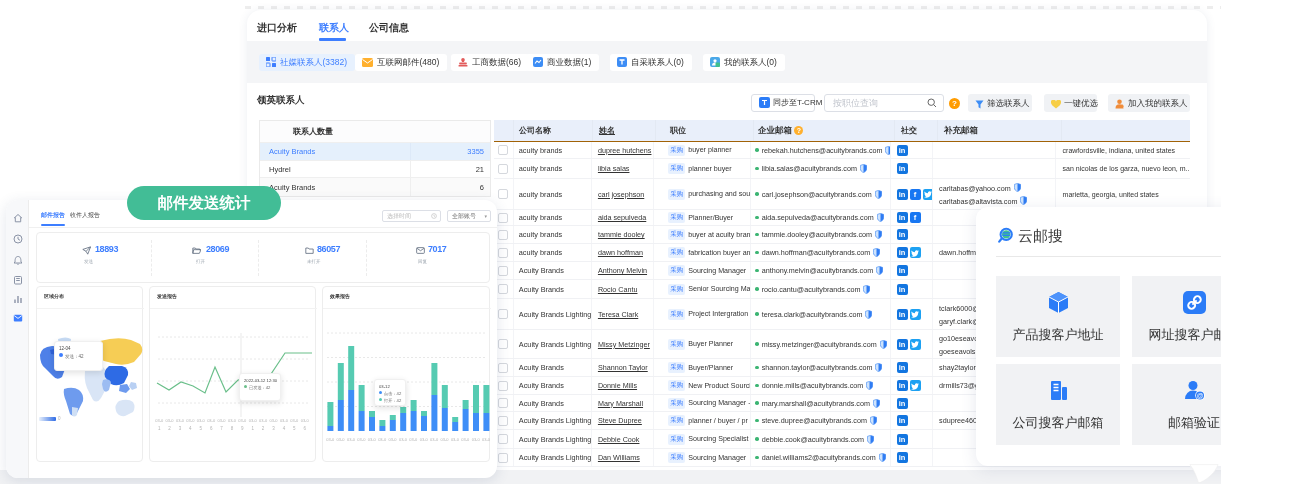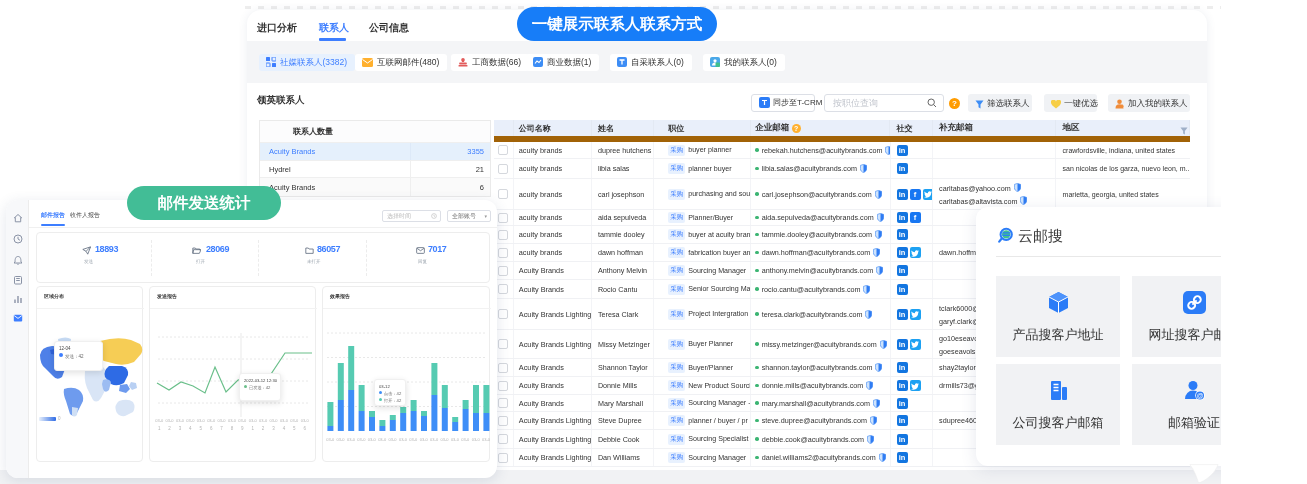--- a/index.html
+++ b/index.html
@@ -41,25 +41,25 @@
 .strow { display:flex; border-bottom:1px solid #efefef; align-items:center; }
 .stc1 { width:151px; padding-left:9px; border-right:1px solid #efefef; align-self:stretch;
   display:flex; align-items:center; }
 .stc2 { width:79px; text-align:right; padding-right:6px; }
 .sthead { height:22px; font-weight:bold; background:#fcfcfd; font-size:8px; }
 .sthead .stc1 { border-right:1px solid #e8e8e8; }
 
 
 #mtbl { left:247px; top:110px; width:696px; background:#fff; font-size:7.8px; color:#333; }
 .mrow { display:flex; border-bottom:1px solid #f0f1f4; }
-.mhead { background:#e9effa; font-weight:bold; border-bottom:6px solid #a16207; height:22px; font-size:8.5px; }
+.mhead { background:#e9effa; font-weight:bold; border-bottom:1px solid #a16207; height:22px; font-size:8.5px; }
 .mhead .mc { border-right:1px solid #e3e9f3; }
 .mc { border-right:1px solid #f3f4f7; padding-left:5px; overflow:hidden; white-space:nowrap;
   display:flex; align-items:center; }
-.c0{width:20px; padding-left:4px;} .c1{width:79px; font-size:7.3px;} .c2{width:63px; padding-left:6px; font-size:7.2px;}
+.c0{width:20px; padding-left:4px;} .c1{width:79px; font-size:7.3px;} .c2{width:63px; padding-left:6px; font-size:7.2px;text-decoration:underline;}
 .c3{width:90px; padding-left:6px; font-size:7.1px;margin-left:8px;} .c4{width:141px; padding-left:4px; font-size:7.2px;}
 .c5{width:43px; padding-left:6px;} .c6{width:124px; padding-left:6px; font-size:7.2px;}
 .c7{width:136px; border-right:none; padding-left:7px; font-size:7px;}
 .mhead .c1,.mhead .c2,.mhead .c3,.mhead .c4,.mhead .c5,.mhead .c6,.mhead .c7{font-size:8px;}
 .cb { width:10px; height:10px; border:1px solid #d5d8dd; border-radius:2px; background:#fff; }
 .badge { background:#e8f1fe; color:#3d7eff; font-size:6.5px; padding:1px 2px; border-radius:2px;
   margin-right:3px; flex:none; }
 .gdot { width:3.5px; height:3.5px; border-radius:50%; background:#3cb573; margin-right:3px; flex:none; }
 .soc { width:11px; height:11px; border-radius:2px; margin-right:2px; color:#fff; font-size:7.5px;
   font-weight:bold; text-align:center; line-height:11px; flex:none; }
@@ -183,23 +183,20 @@
 
     <div class="abs" id="mtbl">
       <div class="mrow mhead">
         <div class="mc c0"></div>
         <div class="mc c1">公司名称</div>
         <div class="mc c2">姓名</div>
         <div class="mc c3">职位</div>
         <div class="mc c4" style="font-size:8.5px;">企业邮箱&nbsp;<span style="display:inline-block;width:9px;height:9px;border-radius:50%;background:#ffb02e;color:#fff;font-size:7px;font-weight:bold;text-align:center;line-height:9px;">?</span></div>
         <div class="mc c5">社交</div>
         <div class="mc c6" style="font-size:8.5px;">补充邮箱</div>
-        <div class="mc c7" style="font-size:8.5px;">地区<svg style="position:absolute;left:686px;top:7px;" width="8" height="8" viewBox="0 0 9 9">
-              <path d="M0.5 0.5 h8 L5.5 4.5 v4 l-2 -1.2 v-2.8 z" fill="#9fb0c8"></path>
-            </svg></div>
       </div>
       <div class="mrow" style="height:17px;">
         <div class="mc c0">
             <span class="cb"></span>
           </div>
         <div class="mc c1">acuity brands</div>
         <div class="mc c2">dupree hutchens</div>
         <div class="mc c3"><span class="badge">采购</span>buyer planner</div>
         <div class="mc c4"><span class="gdot"></span>rebekah.hutchens@acuitybrands.com<svg class="cpy" width="7" height="9" viewBox="0 0 7 9">
               <path d="M3.5 0.4 L6.6 1.4 V4.6 C6.6 6.6 5.3 7.9 3.5 8.6 C1.7 7.9 0.4 6.6 0.4 4.6 V1.4 Z" fill="#cfe4fd" stroke="#4a90f5" stroke-width="0.7"></path>
@@ -712,15 +709,14 @@
           <text x="17" y="19" font-size="6.5" fill="#fff" text-anchor="middle" font-family="Liberation Sans">@</text>
         </svg>
       <div class="lbl">邮箱验证</div>
     </div>
   </div>
   <svg class="abs" id="rtail" viewBox="0 0 32 20" width="32" height="20">
       <path d="M1 0 H31 C28 8 21 15 12 19 L10 19 C8 12 5 5 1 0 Z" fill="#fff" stroke="#ececec" stroke-width="0.6"></path>
     </svg>
 
   <div class="abs" id="band"></div>
-  <div class="pill" id="pillblue">一键展示联系人联系方式</div>
   <div class="pill" id="pillgreen">邮件发送统计</div>
 </div>
 
 </body></html>

